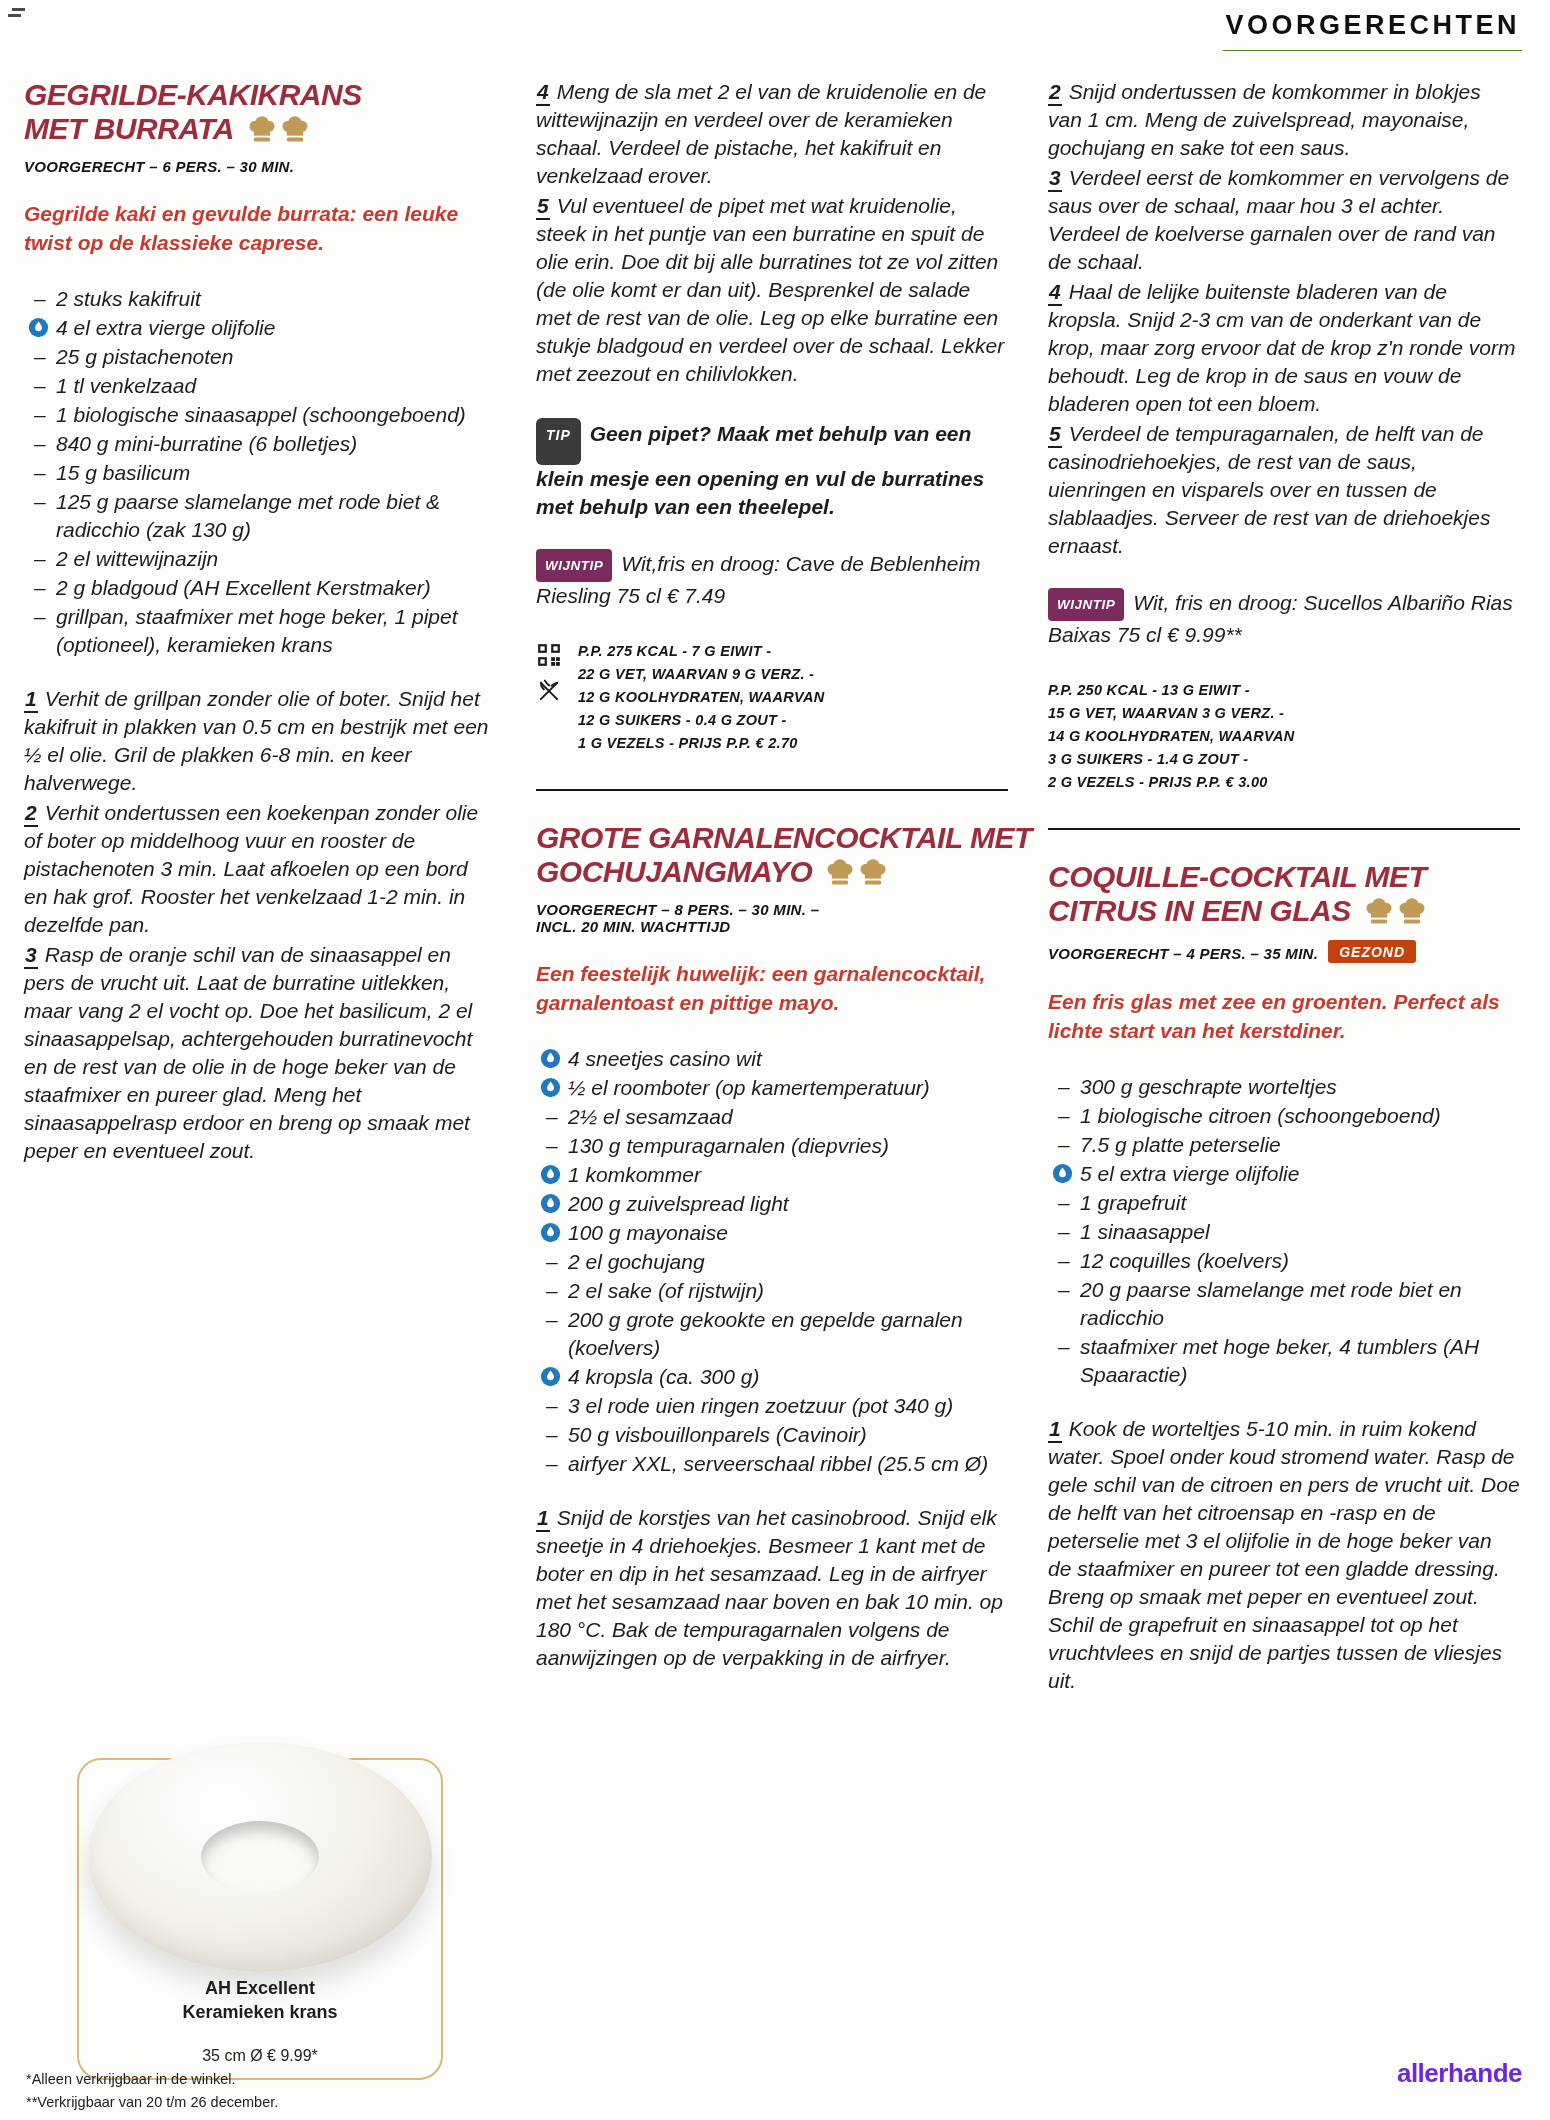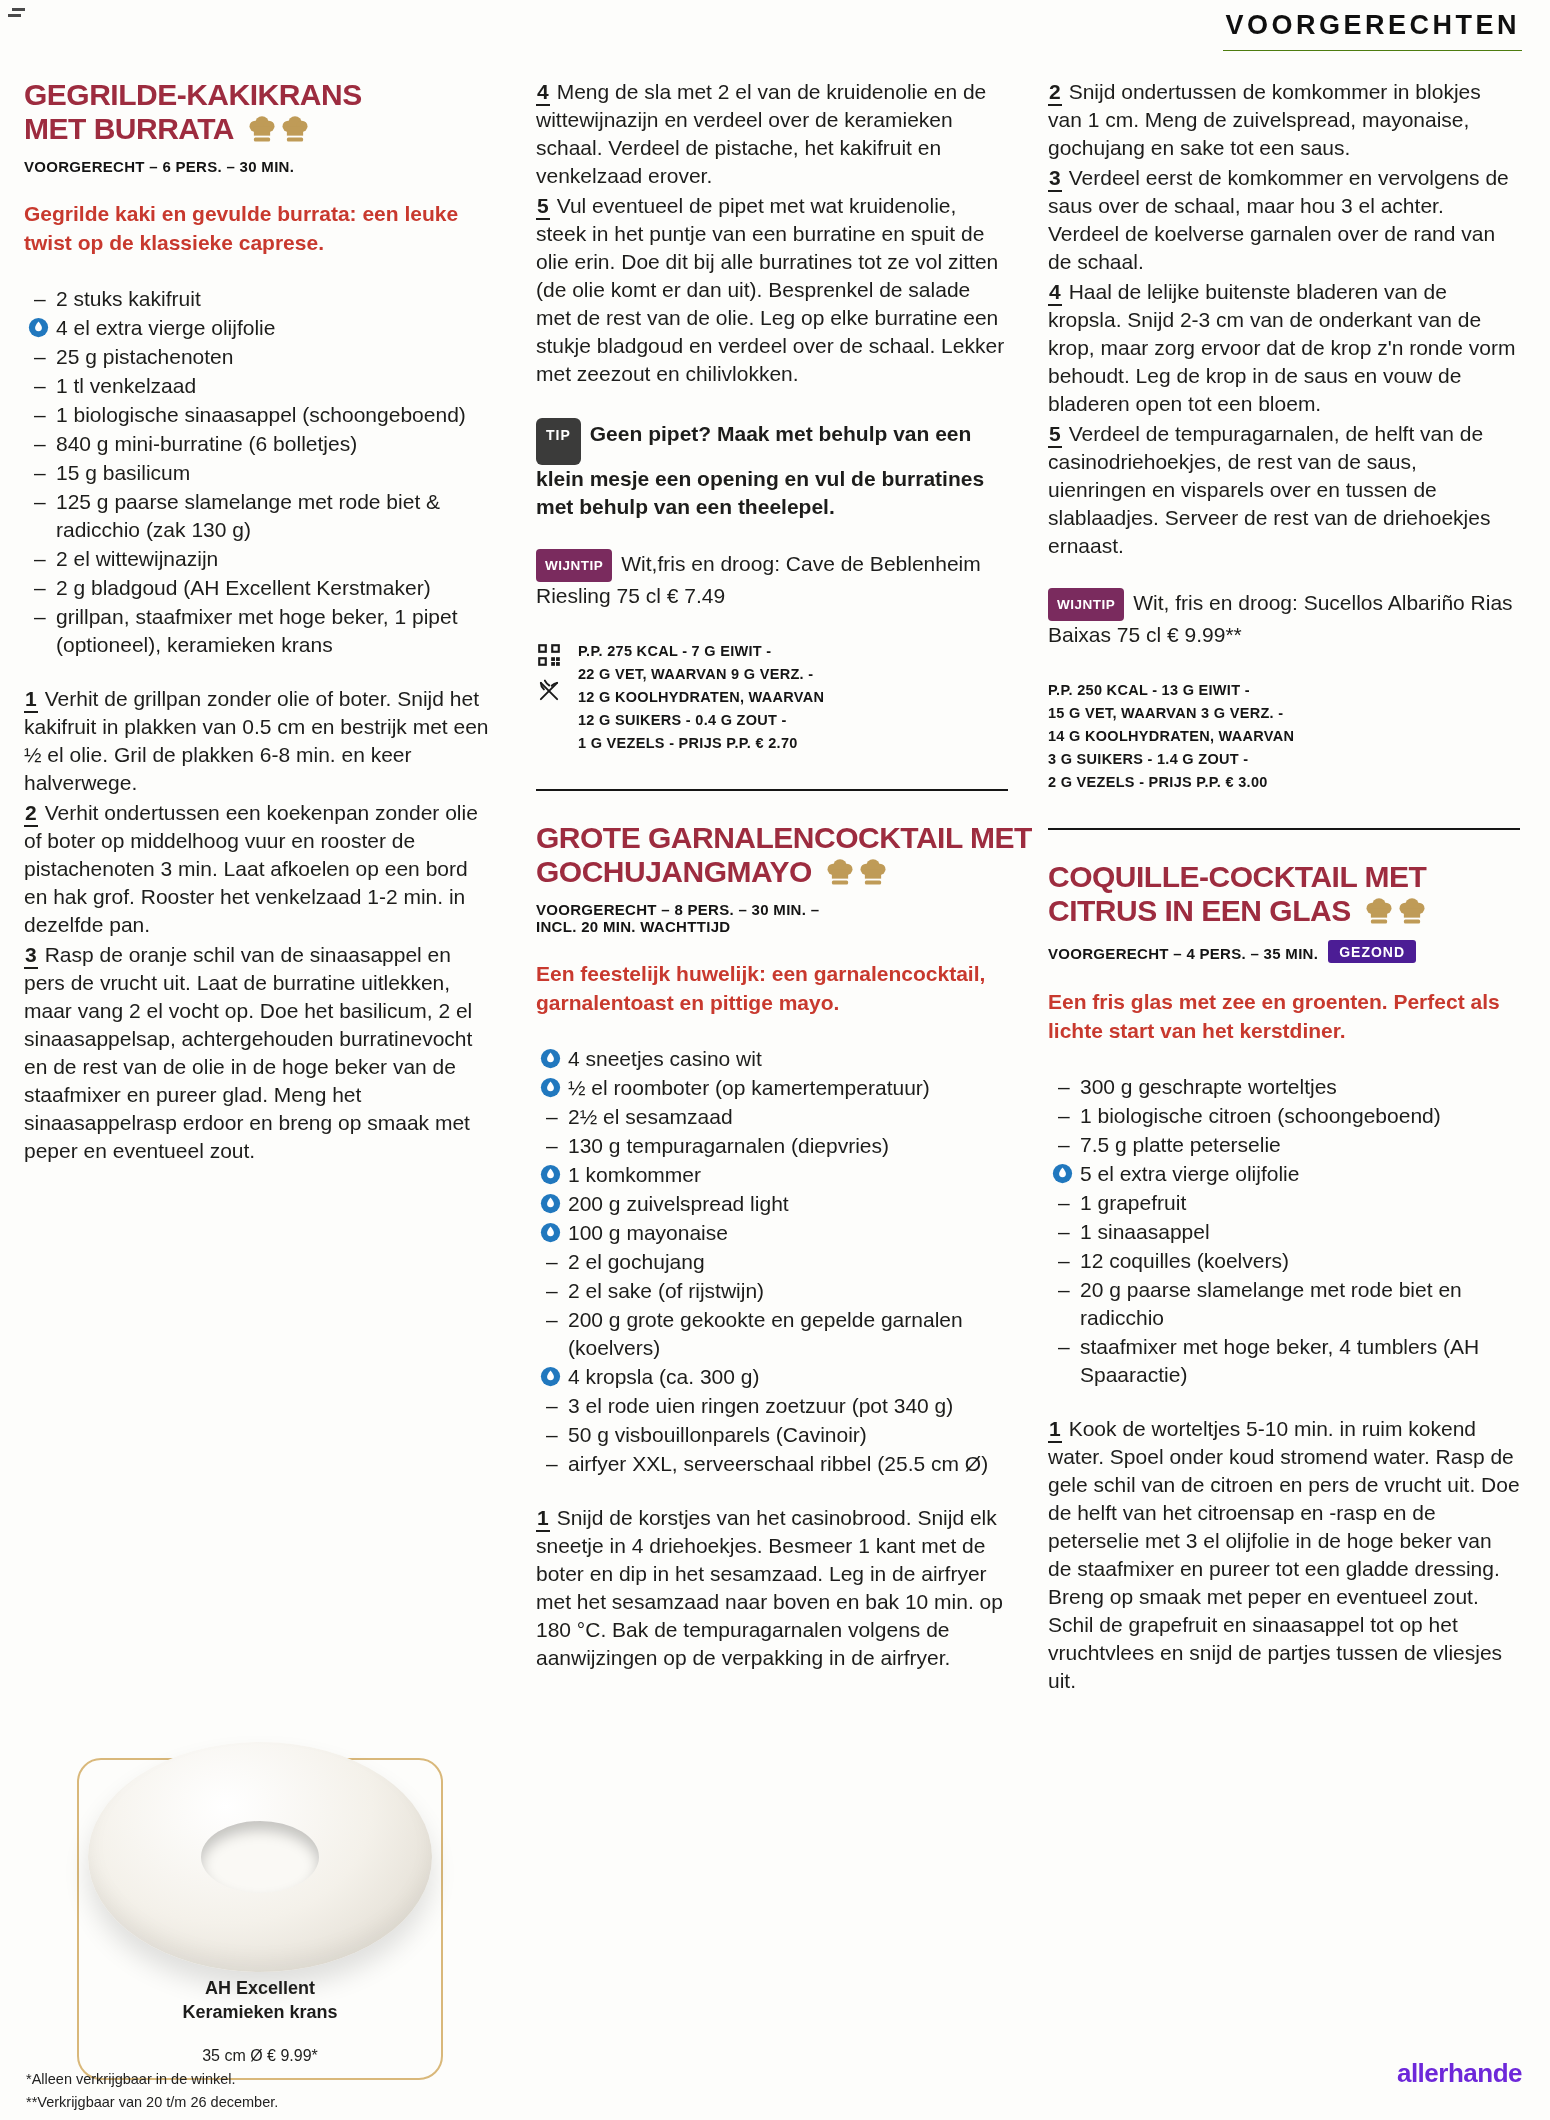--- a/index.html
+++ b/index.html
@@ -12,21 +12,21 @@
     overflow:hidden;
   }
   .fold-mark{position:absolute;top:8px;left:12px;width:13px;height:3px;background:#4a4a4a;box-shadow:-4px 6px 0 #4a4a4a;}
   
   .page-header{position:absolute;top:10px;right:28px;}
   .page-header h1{
     font-size:27px;font-weight:bold;letter-spacing:3.5px;color:#101010;
     padding:0 2px 9px;border-bottom:1px solid #4d7c0f;
   }
   
-  .cols{position:absolute;top:78px;left:24px;display:flex;gap:40px;}
+  .cols{position:absolute;top:78px;left:24px;display:flex;gap:40px;font-style:italic;}
   .col{width:472px;}
   
   .r-title{
     font-size:30px;line-height:34px;font-weight:bold;color:#9d2c3f;letter-spacing:-0.5px;
   }
   .r-title .tl{white-space:nowrap;}
   .hats{margin-left:10px;white-space:nowrap;}
   .hat{width:30px;height:30px;vertical-align:-6px;margin-left:3px;}
   .r-meta{font-size:15px;font-weight:bold;letter-spacing:0.3px;margin-top:12px;color:#141414;}
   .r-intro{margin-top:24px;color:#c8392e;font-size:21px;font-weight:bold;line-height:29px;}
@@ -38,21 +38,21 @@
   .mk.drop svg{width:21px;height:21px;display:block;}
   .itxt{flex:1;}
   
   .steps{margin-top:26px;}
   .step{font-size:21px;line-height:28px;margin:0 0 2px;}
   .sn{font-weight:bold;border-bottom:2.5px solid #1d1d1b;padding:0 1px 1px;margin-right:7px;}
   
   .badge{display:inline-block;color:#fff;font-weight:bold;vertical-align:1px;}
   .badge-tip{background:#3b3b3a;font-size:14px;padding:3px 10px 16px;border-radius:6px;letter-spacing:1px;margin-right:9px;}
   .badge-wijn{background:#7a2b5e;font-size:13.5px;padding:3px 9px 2px;border-radius:4px;letter-spacing:0.5px;margin-right:9px;}
-  .badge-gezond{background:#4c1d95;font-size:14px;padding:4px 11px 3px;border-radius:3px;letter-spacing:1px;margin-left:10px;vertical-align:2px;}
+  .badge-gezond{background:#c2410c;font-size:14px;padding:4px 11px 3px;border-radius:3px;letter-spacing:1px;margin-left:10px;vertical-align:2px;}
   .tip{margin-top:30px;font-size:21px;line-height:28px;font-weight:bold;}
   .wijn{margin-top:28px;font-size:21px;line-height:28px;}
   
   .nutrition{margin-top:30px;display:flex;gap:12px;}
   .nut-icons{flex:none;width:30px;display:flex;flex-direction:column;gap:10px;padding-top:2px;}
   .nut-icons svg{width:26px;height:26px;}
   .nut-lines{font-size:14.5px;font-weight:bold;letter-spacing:0.3px;line-height:23px;color:#151515;}
   .nut-lines div{white-space:nowrap;}
   
   .divider{border:none;border-top:2px solid #161616;margin:34px 0 30px;}

